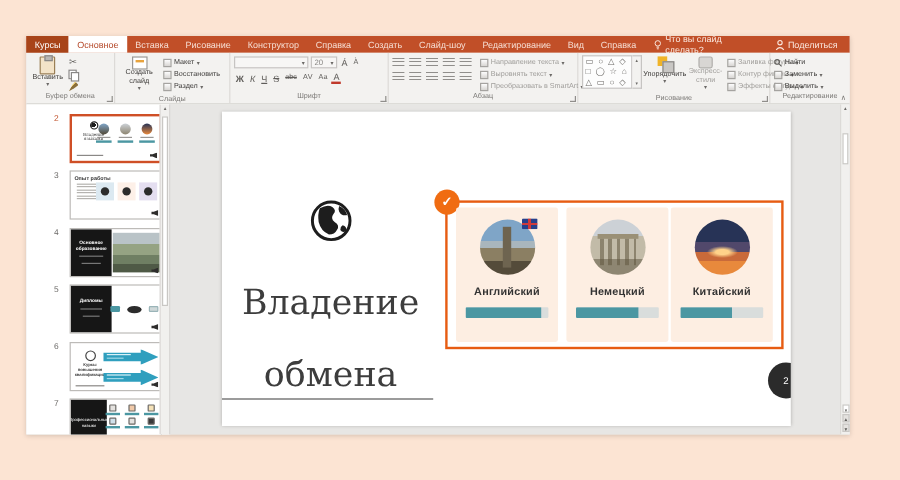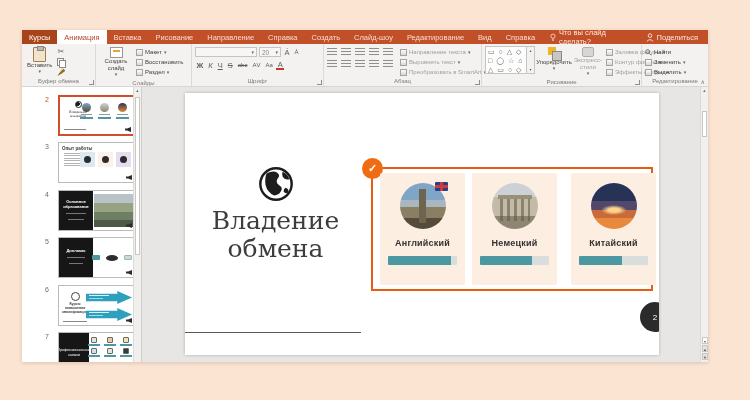--- a/index.html
+++ b/index.html
@@ -100,21 +100,21 @@
 
   .pscroll { position:absolute; right:0; top:0; bottom:0; width:8px; background:#f1f0ee; border-left:1px solid #dcdad7; }
   .pscroll .pthumb { position:absolute; left:1px; right:1px; top:10px; height:158px; background:#fff; border:1px solid #c9c7c4; }
   .scrbtn { font-size:4.5px; color:#6b6966; text-align:center; line-height:8px; }
 
   
   .workspace { position:relative; flex:1; height:100%; }
   .canvas { position:absolute; left:43px; top:6px; width:474px; height:262px; background:#fff; box-shadow:0 0 3px rgba(0,0,0,.25); overflow:hidden; }
 
   .titleblock { position:absolute; left:8px; top:72px; width:165px; text-align:center; }
-  .slidetitle { font-family:"DejaVu Serif", serif; font-size:25px; line-height:1.12; color:#3d3d3d; }
+  .slidetitle { font-family:"DejaVu Serif", serif; font-size:29px; line-height:1.12; color:#3d3d3d;margin-top:28px; }
   .footline { position:absolute; left:0px; top:239px; width:176px; height:1px; background:#5a5a5a; }
 
   .selgroup { position:absolute; left:186px; top:74px; width:282px; height:124px; border:2px solid #e75c12; }
   .checkbadge { position:absolute; left:-11px; top:-11px; width:21px; height:21px; border-radius:50%; background:#f06c12; color:#fff; font-size:11px; font-weight:bold; display:flex; align-items:center; justify-content:center; }
   .card { position:absolute; top:4px; width:85px; height:112px; background:#fdeee2; border-radius:2px; display:flex; flex-direction:column; align-items:center; }
   .photo { width:46px; height:46px; border-radius:50%; margin-top:10px; position:relative; overflow:visible; }
   .photo .pin { position:absolute; inset:0; border-radius:50%; overflow:hidden; }
   .photo-en .pin { background:linear-gradient(180deg,#7fa5c7 0 38%, #a9b6bd 38% 52%, #8b7f63 52% 75%, #544b3a 75%); }
   .photo-en .tower { position:absolute; left:19px; top:6px; width:7px; height:34px; background:#6e6450; }
   .flag { position:absolute; right:-2px; top:-1px; width:13px; height:9px; background:#27408b; border-radius:1px;
@@ -137,24 +137,24 @@
   .vbtn { position:absolute; left:1px; width:6px; height:7px; font-size:4px; line-height:7px; text-align:center; color:#5f5d5a; background:#fff; border:1px solid #c9c7c4; }
 </style>
 </head>
 <body>
 
 <div class="stage">
   <div class="window">
 
     <div class="tabbar">
       <div class="tab tab-file">Курсы</div>
-      <div class="tab active">Анимация</div>
+      <div class="tab active">Основное</div>
       <div class="tab">Вставка</div>
       <div class="tab">Рисование</div>
-      <div class="tab">Направление</div>
+      <div class="tab">Конструктор</div>
       <div class="tab">Справка</div>
       <div class="tab">Создать</div>
       <div class="tab">Слайд-шоу</div>
       <div class="tab">Редактирование</div>
       <div class="tab">Вид</div>
       <div class="tab">Справка</div>
       <div class="assist">
         <svg width="7" height="9" viewBox="0 0 7 9">
             <circle cx="3.5" cy="3" r="2.5" fill="none" stroke="#fbe8df" stroke-width="0.9"></circle>
             <line x1="2.3" y1="6.5" x2="4.7" y2="6.5" stroke="#fbe8df" stroke-width="0.9"></line>
@@ -549,21 +549,21 @@
                     <div class="roof"></div>
                     <div class="gate"></div>
                   </div>
               </div>
               <div class="clabel">Немецкий</div>
               <div class="pbar">
                   <div class="pfill" style="width: 75%;"></div>
                 </div>
             </div>
 
-            <div class="card" style="left:198px">
+            <div class="card" style="left:186px">
               <div class="photo photo-zh">
                 <div class="pin">
                     <div class="glow"></div>
                   </div>
               </div>
               <div class="clabel">Китайский</div>
               <div class="pbar">
                   <div class="pfill" style="width: 62%;"></div>
                 </div>
             </div>

